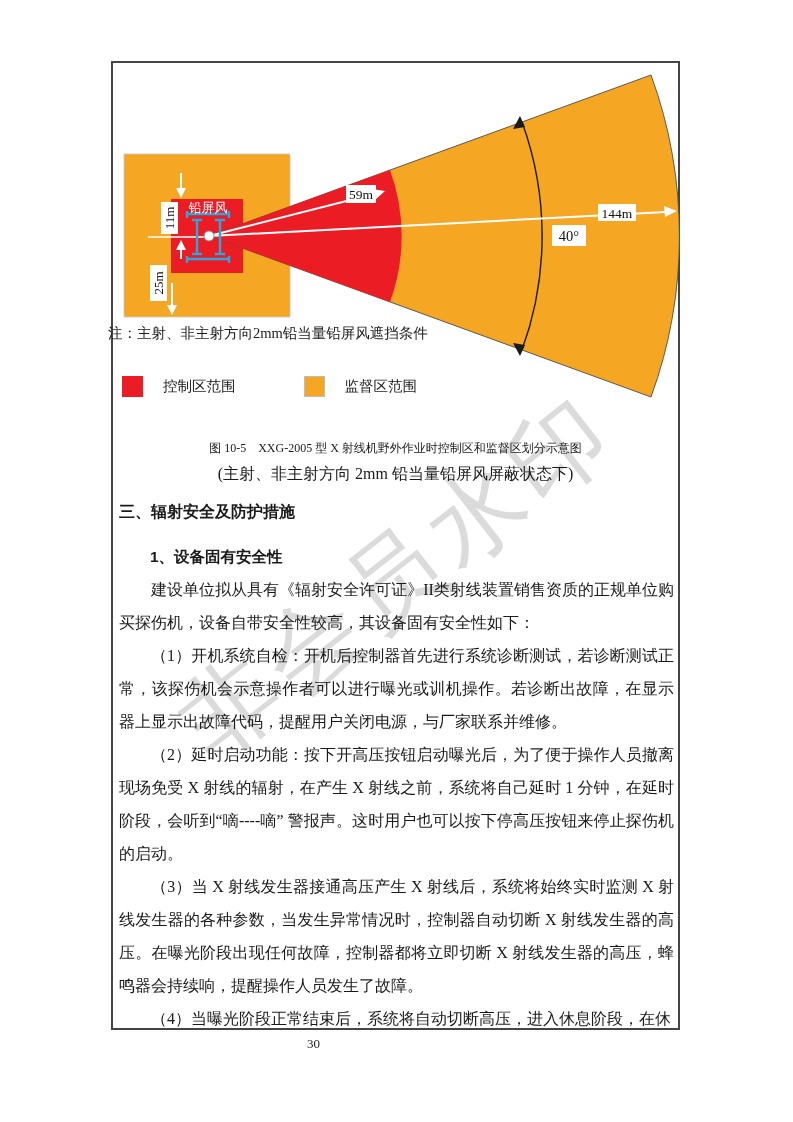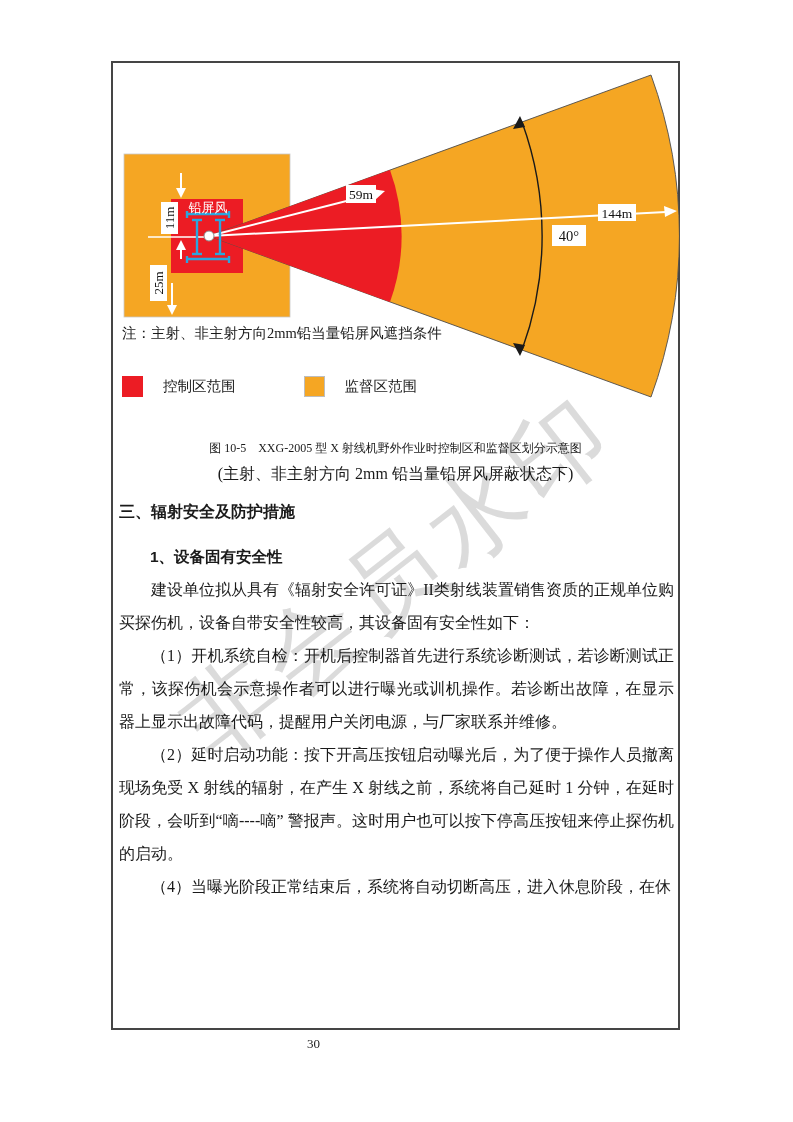--- a/index.html
+++ b/index.html
@@ -16,21 +16,21 @@
   }
   
   .watermark{
     left:398px;top:578px;transform:translate(-50%,-50%) rotate(-38deg);
     font-size:96px;color:#d3d3d3;letter-spacing:8px;white-space:nowrap;
     z-index:0;font-family:"Liberation Sans","DejaVu Sans",sans-serif;opacity:.8;
   }
   .layer2{z-index:2;}
   svg text{font-family:"Liberation Serif","DejaVu Serif",serif;}
   
-  .fig-note{left:122px;top:324px;font-size:14.5px;z-index:2;text-align:right;}
+  .fig-note{left:108px;top:324px;font-size:14.5px;z-index:2;text-align:right;}
   .fig-legend{left:122px;top:376px;display:flex;align-items:center;z-index:2;font-size:14.5px;}
   .swatch{width:21px;height:21px;display:inline-block;}
   .swatch-red{background:#EC1C24;}
   .swatch-orange{background:#F5A623;border:1px solid #bdbdbd;box-sizing:border-box;}
   .legend-label{margin-left:20px;}
   .legend-gap{width:68px;}
   .fig-caption{left:111px;top:436px;width:569px;text-align:center;z-index:2;line-height:25px;}
   .cap1{font-size:12px;}
   .cap2{font-size:16px;}
   
@@ -133,16 +133,17 @@
   <div class="cap1">图 10-5　XXG-2005 型 X 射线机野外作业时控制区和监督区划分示意图</div>
   <div class="cap2">(主射、非主射方向 2mm 铅当量铅屏风屏蔽状态下)</div>
 </div>
 
 <div class="abs content">
   <h2 class="sec-head">三、辐射安全及防护措施</h2>
   <h3 class="sub-head">1、设备固有安全性</h3>
   <p class="body-par">建设单位拟从具有《辐射安全许可证》II类射线装置销售资质的正规单位购买探伤机，设备自带安全性较高，其设备固有安全性如下：</p>
   <p class="body-par">（1）开机系统自检：开机后控制器首先进行系统诊断测试，若诊断测试正常，该探伤机会示意操作者可以进行曝光或训机操作。若诊断出故障，在显示器上显示出故障代码，提醒用户关闭电源，与厂家联系并维修。</p>
   <p class="body-par">（2）延时启动功能：按下开高压按钮启动曝光后，为了便于操作人员撤离现场免受 X 射线的辐射，在产生 X 射线之前，系统将自己延时 1 分钟，在延时阶段，会听到“嘀----嘀” 警报声。这时用户也可以按下停高压按钮来停止探伤机的启动。</p>
+  <p class="body-par">（3）当 X 射线发生器接通高压产生 X 射线后，系统将始终实时监测 X 射线发生器的各种参数，当发生异常情况时，控制器自动切断 X 射线发生器的高压。在曝光阶段出现任何故障，控制器都将立即切断 X 射线发生器的高压，蜂鸣器会持续响，提醒操作人员发生了故障。</p>
   <p class="body-par">（4）当曝光阶段正常结束后，系统将自动切断高压，进入休息阶段，在休</p>
 </div>
 
 <div class="abs page-num">30</div>
 
 </body></html>

